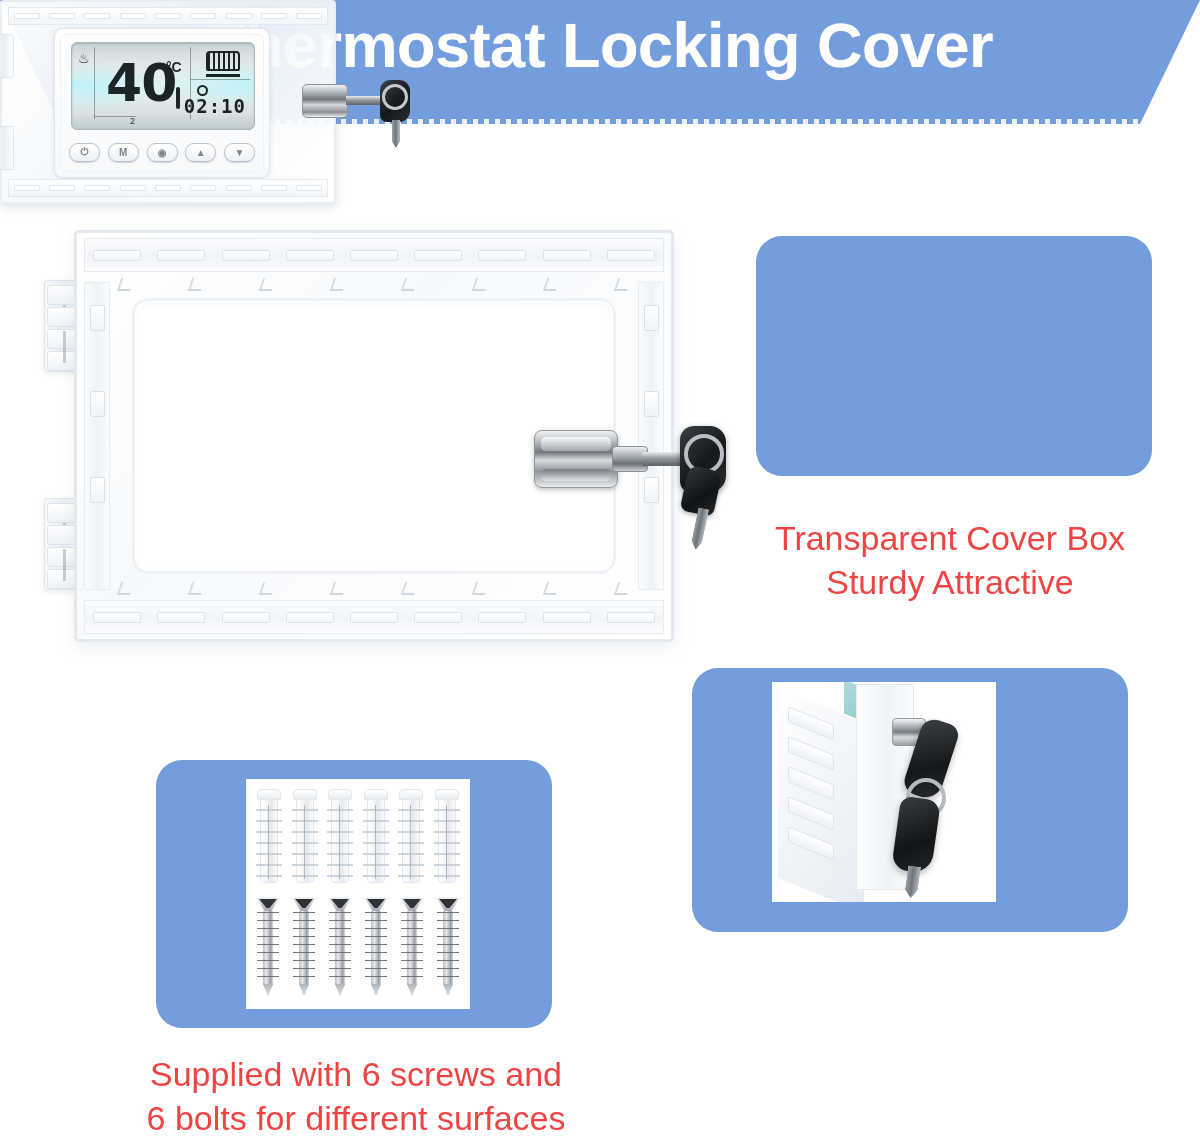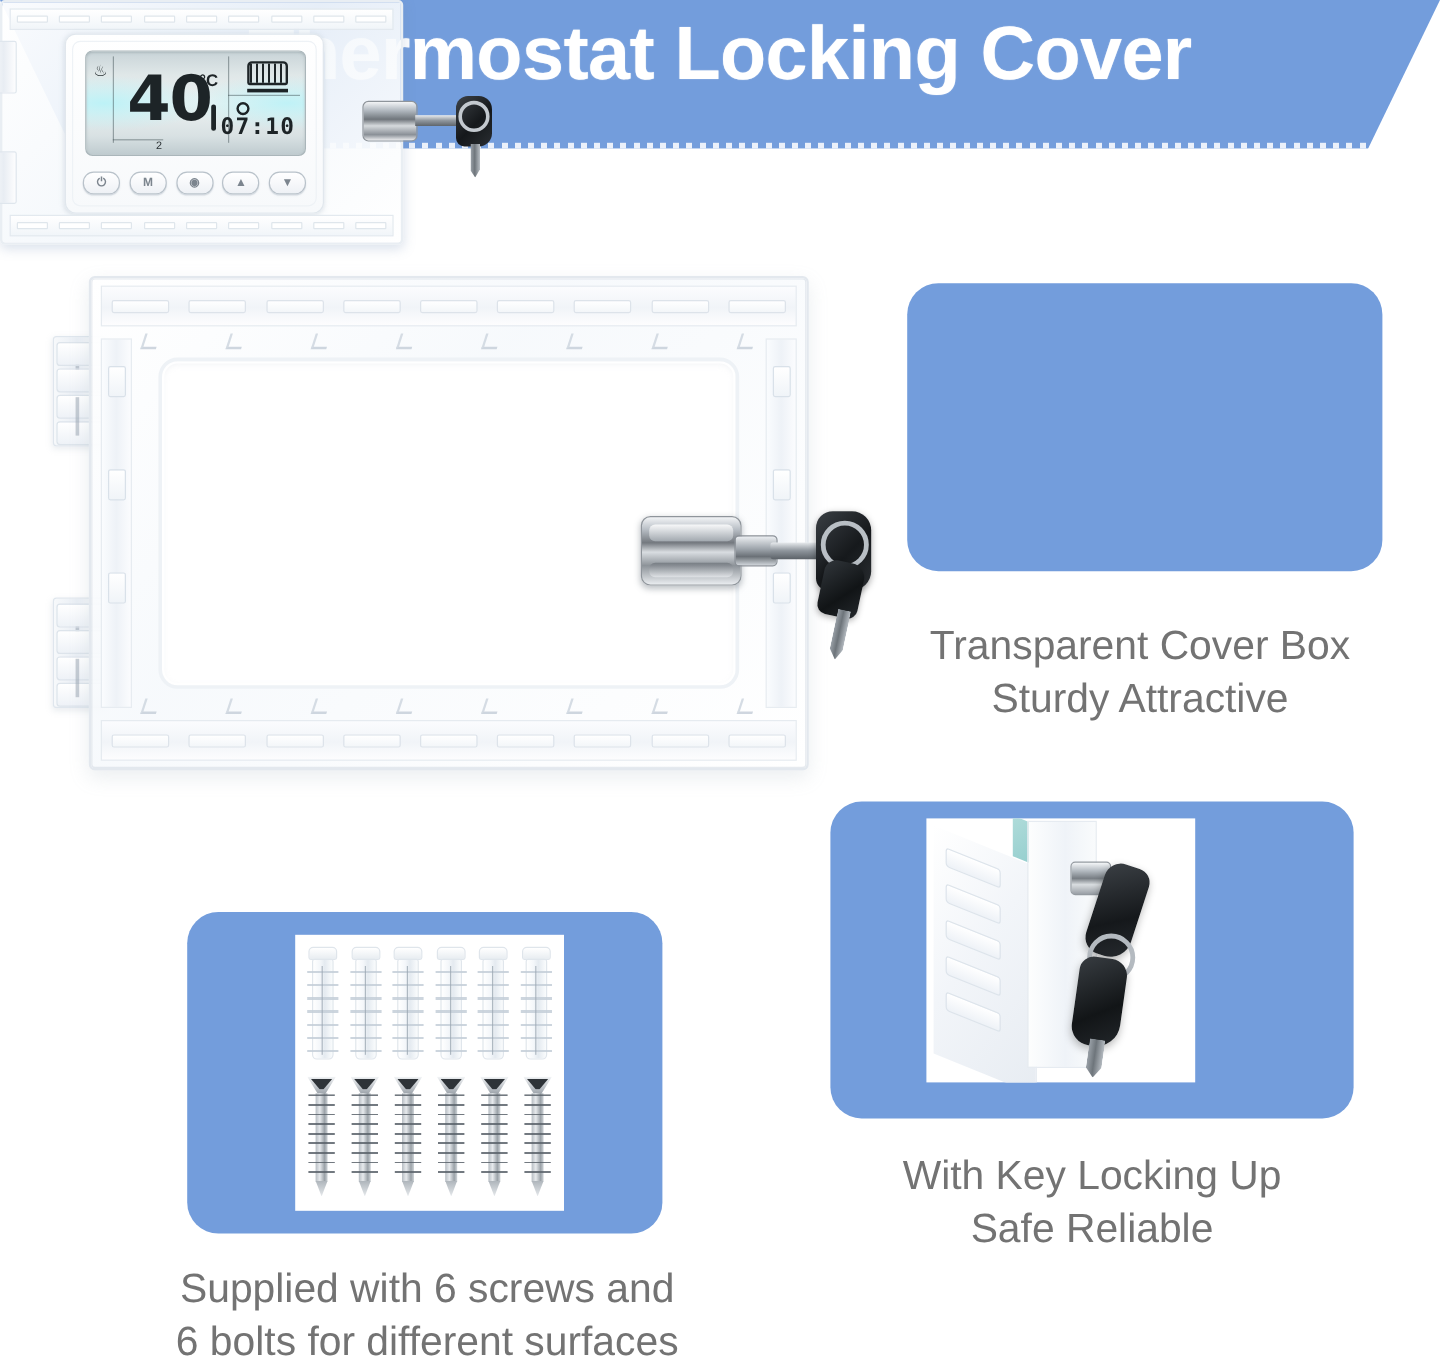--- a/index.html
+++ b/index.html
@@ -46,21 +46,21 @@
     background: #739DDC;
     border-radius: 26px;
   }
   .white-inner {
     position: absolute;
     background: #ffffff;
   }
   .caption {
     position: absolute;
     text-align: center;
-    color: #737373;
+    color: #ef4444;
     font-size: 34px;
     line-height: 1.30;
     font-weight: 400;
     white-space: pre-line;
   }
 
   
   #hero { position: absolute; left: 44px; top: 218px; width: 700px; height: 440px; }
   .cover-body {
     position: absolute; left: 30px; top: 12px; width: 600px; height: 412px;
@@ -573,21 +573,21 @@
 
           <div class="lcd-flame">♨</div>
           <div class="lcd-temp">40</div>
           <div class="lcd-unit">°C</div>
           <div class="lcd-thermo"></div>
           <div class="lcd-sub">2</div>
 
           <div class="lcd-heater"></div>
           <div class="lcd-heater-base"></div>
           <div class="lcd-clockicon"></div>
-          <div class="lcd-time">07:10</div>
+          <div class="lcd-time">02:10</div>
         </div>
 
         <div class="btn-row">
           <div class="tbtn">⏻</div>
           <div class="tbtn">M</div>
           <div class="tbtn">◉</div>
           <div class="tbtn">▲</div>
           <div class="tbtn">▼</div>
         </div>
       </div>
@@ -626,22 +626,20 @@
       </div>
       <div class="br-lcdedge"></div>
       <div class="br-panelside"></div>
       <div class="br-lock"></div>
       <div class="br-key1"></div>
       <div class="br-ring"></div>
       <div class="br-key2"></div>
       <div class="br-blade"></div>
     </div>
   </div>
-  <div class="caption" id="caption-br">With Key Locking Up
-Safe Reliable</div>
 
   <div class="blue-panel" id="panel-bl"></div>
   <div class="white-inner" id="white-bl">
     <div class="anchors-row">
       <div class="anchor">
         <div class="anchor-head"></div>
           <div class="anchor-body"></div>
         <div class="anchor-fins"></div>
           <div class="anchor-slit"></div>
       </div>

